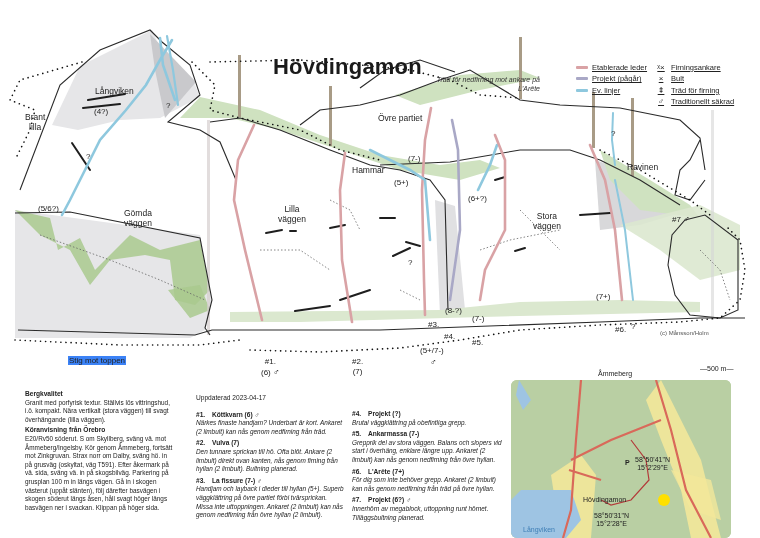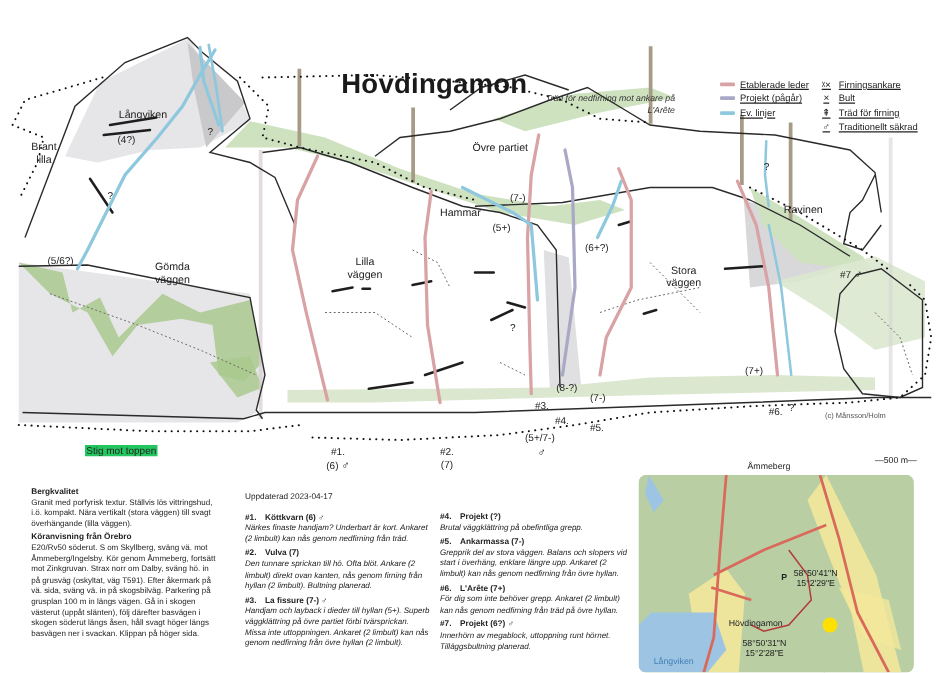--- a/index.html
+++ b/index.html
@@ -184,21 +184,21 @@
     <div>Lilla</div>
     <div>väggen</div>
   </div>
 <div class="abs lbl" style="left:352px;top:137px">Hammar</div>
 <div class="abs lbl" style="left:378px;top:85px">Övre partiet</div>
 <div class="abs lbl c" style="left:533px;top:183px">
     <div>Stora</div>
     <div>väggen</div>
   </div>
 <div class="abs lbl" style="left:627px;top:134px">Ravinen</div>
-<div class="abs lbl" style="left:68px;top:328px;font-size:8px;background:#22c55e;padding:0 1px">Stig mot toppen</div>
+<div class="abs lbl" style="left:68px;top:328px;font-size:8px;background:#3b82f6;padding:0 1px">Stig mot toppen</div>
 
 <div class="abs route" style="left:94px;top:79px">(4?)</div>
 <div class="abs route" style="left:166px;top:73px">?</div>
 <div class="abs route" style="left:86px;top:124px">?</div>
 <div class="abs route" style="left:38px;top:176px">(5/6?)</div>
 <div class="abs route" style="left:394px;top:150px">(5+)</div>
 <div class="abs route" style="left:408px;top:126px">(7-)</div>
 <div class="abs route" style="left:468px;top:166px">(6+?)</div>
 <div class="abs route" style="left:445px;top:278px">(8-?)</div>
 <div class="abs route" style="left:472px;top:286px">(7-)</div>

